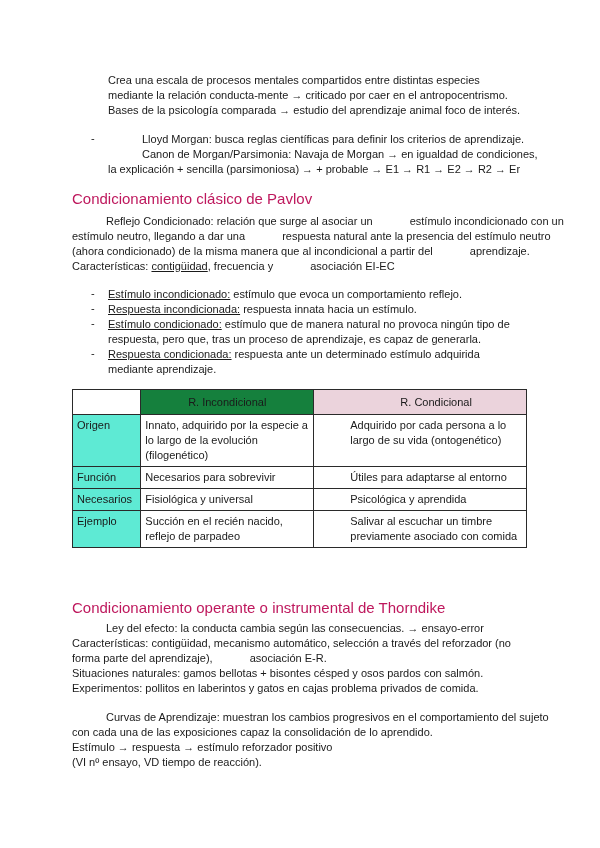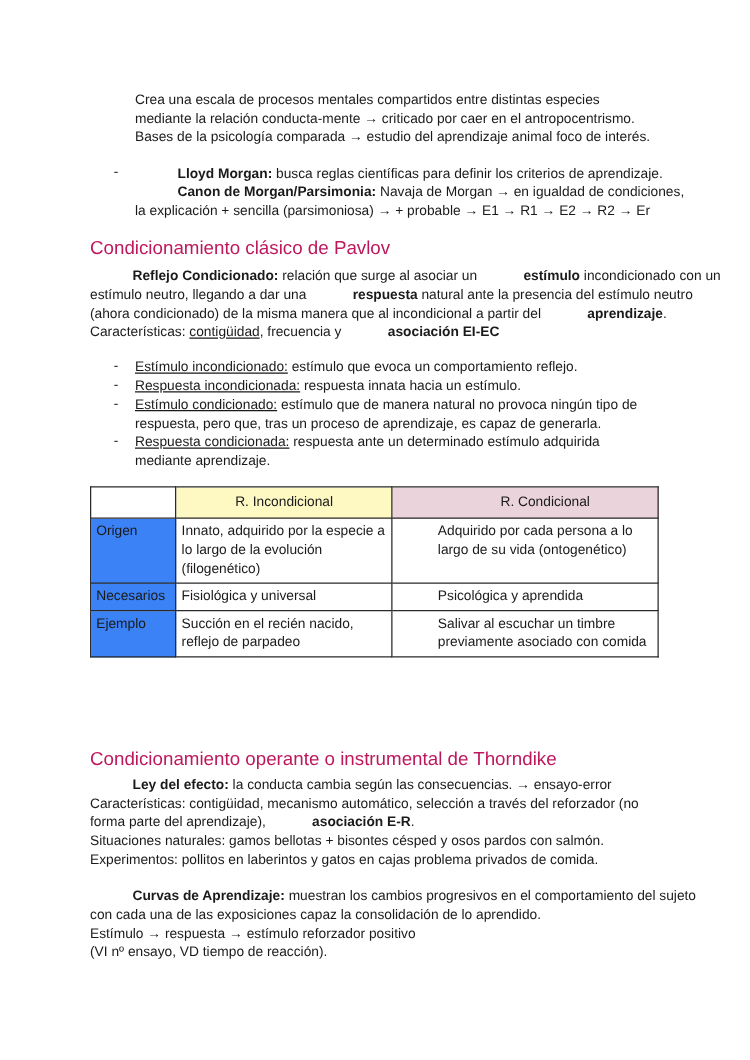--- a/index.html
+++ b/index.html
@@ -1,29 +1,29 @@
 <!DOCTYPE html>
 <html><head>
 <meta charset="utf-8">
 <style>
   html, body { margin: 0; padding: 0; background: #ffffff; }
   body { width: 600px; height: 848px; position: relative; overflow: hidden;
          font-family: "Liberation Sans", sans-serif; color: #1a1a1a; font-size: 11px; }
   .line { position: absolute; white-space: nowrap; line-height: 15px; }
-  b { font-weight: bold; padding-left: 34px; }
+  b { font-weight: normal; padding-left: 34px; }
   u { text-decoration: underline; margin-top: 32px; }
   .h2 { position: absolute; font-size: 15px; color: #be185d; white-space: nowrap; }
   .dash { position: absolute; }
   table { position: absolute; left: 72px; top: 389px; border-collapse: collapse; width: 455px; }
   td { border: 1px solid #2a2a2a; font-size: 11px; padding: 3px 4px; vertical-align: top; line-height: 15px; }
   .hd { text-align: center; vertical-align: middle; height: 18px; }
-  .c0 { width: 60px; background: #3b82f6; }
+  .c0 { width: 60px; background: #5eead4; }
   .c1 { width: 180px; }
   .c2 { width: 188px; padding-left: 36px; }
-  .hblue { background: #fef9c3; }
+  .hblue { background: #15803d; }
   .hpink { background: #ebd3dc; }
   .blank { background: #ffffff; }
 </style>
 </head>
 <body>
 
 <div class="line" style="left:108px;top:73px">Crea una escala de procesos mentales compartidos entre distintas especies</div>
 <div class="line" style="left:108px;top:88px">mediante la relación conducta-mente → criticado por caer en el antropocentrismo.</div>
 <div class="line" style="left:108px;top:103px">Bases de la psicología comparada → estudio del aprendizaje animal foco de interés.</div>
 
@@ -55,20 +55,25 @@
     <td class="hd c0 blank"></td>
     <td class="hd c1 hblue">R. Incondicional</td>
     <td class="hd c2 hpink">R. Condicional</td>
   </tr>
   <tr>
     <td class="c0">Origen</td>
     <td class="c1">Innato, adquirido por la especie a lo largo de la evolución (filogenético)</td>
     <td class="c2">Adquirido por cada persona a lo largo de su vida (ontogenético)</td>
   </tr>
   <tr>
+    <td class="c0">Función</td>
+    <td class="c1">Necesarios para sobrevivir</td>
+    <td class="c2">Útiles para adaptarse al entorno</td>
+  </tr>
+  <tr>
     <td class="c0">Necesarios</td>
     <td class="c1">Fisiológica y universal</td>
     <td class="c2">Psicológica y aprendida</td>
   </tr>
   <tr>
     <td class="c0">Ejemplo</td>
     <td class="c1">Succión en el recién nacido, reflejo de parpadeo</td>
     <td class="c2">Salivar al escuchar un timbre previamente asociado con comida</td>
   </tr>
 </tbody>

